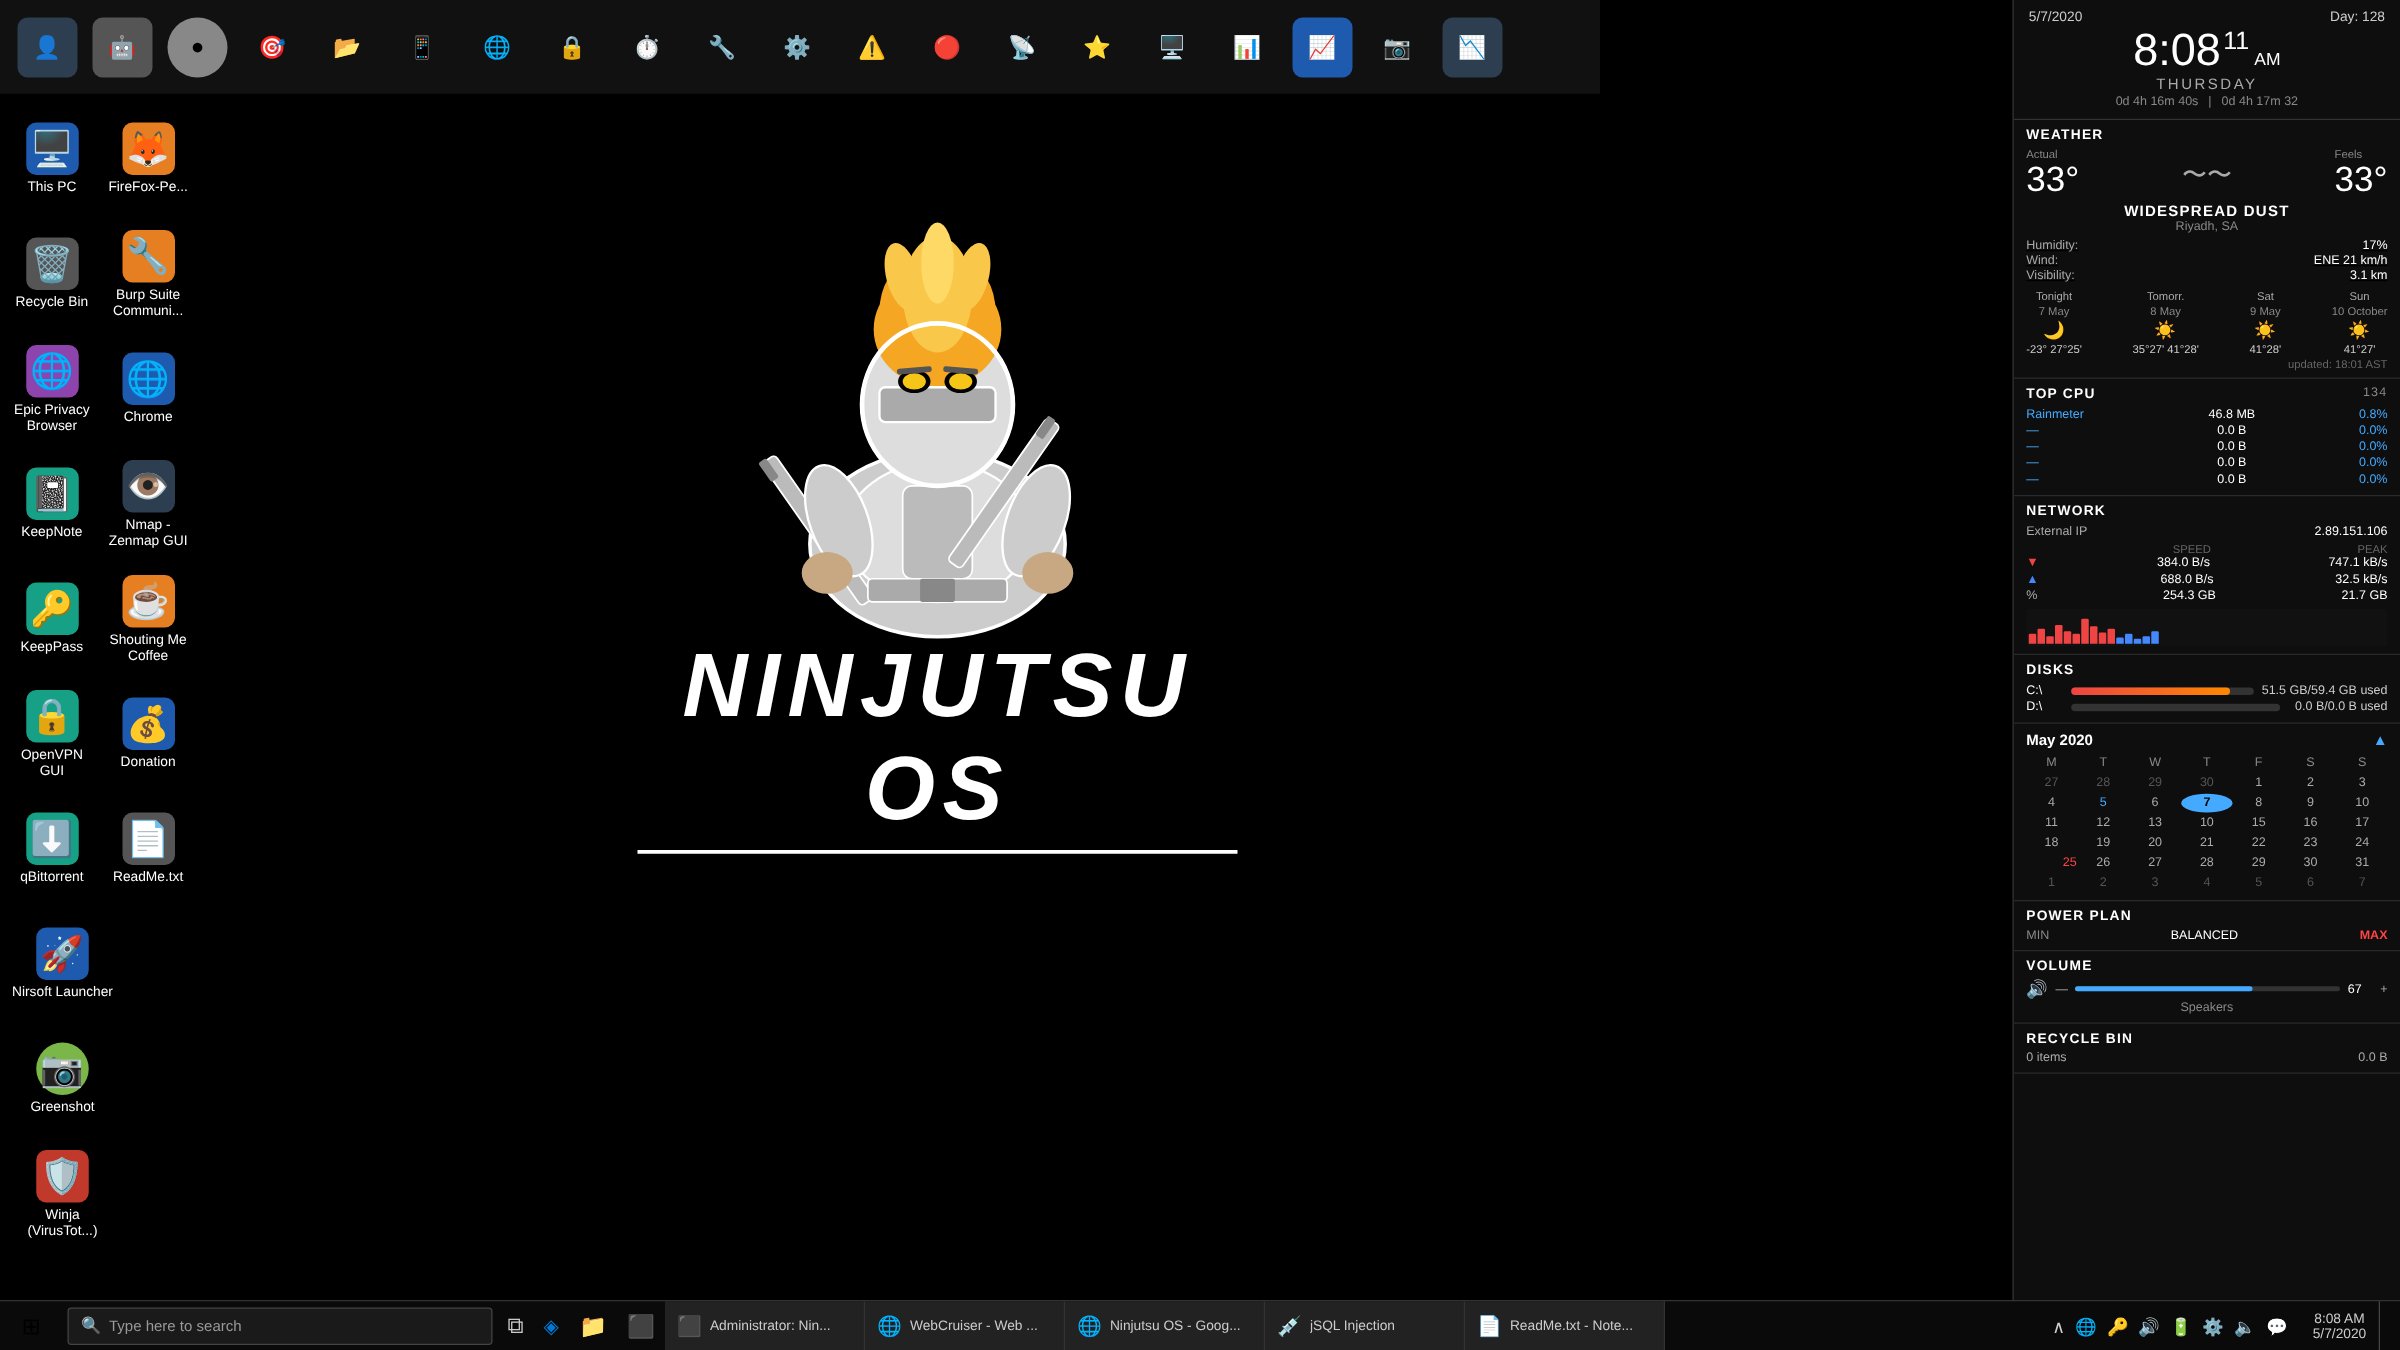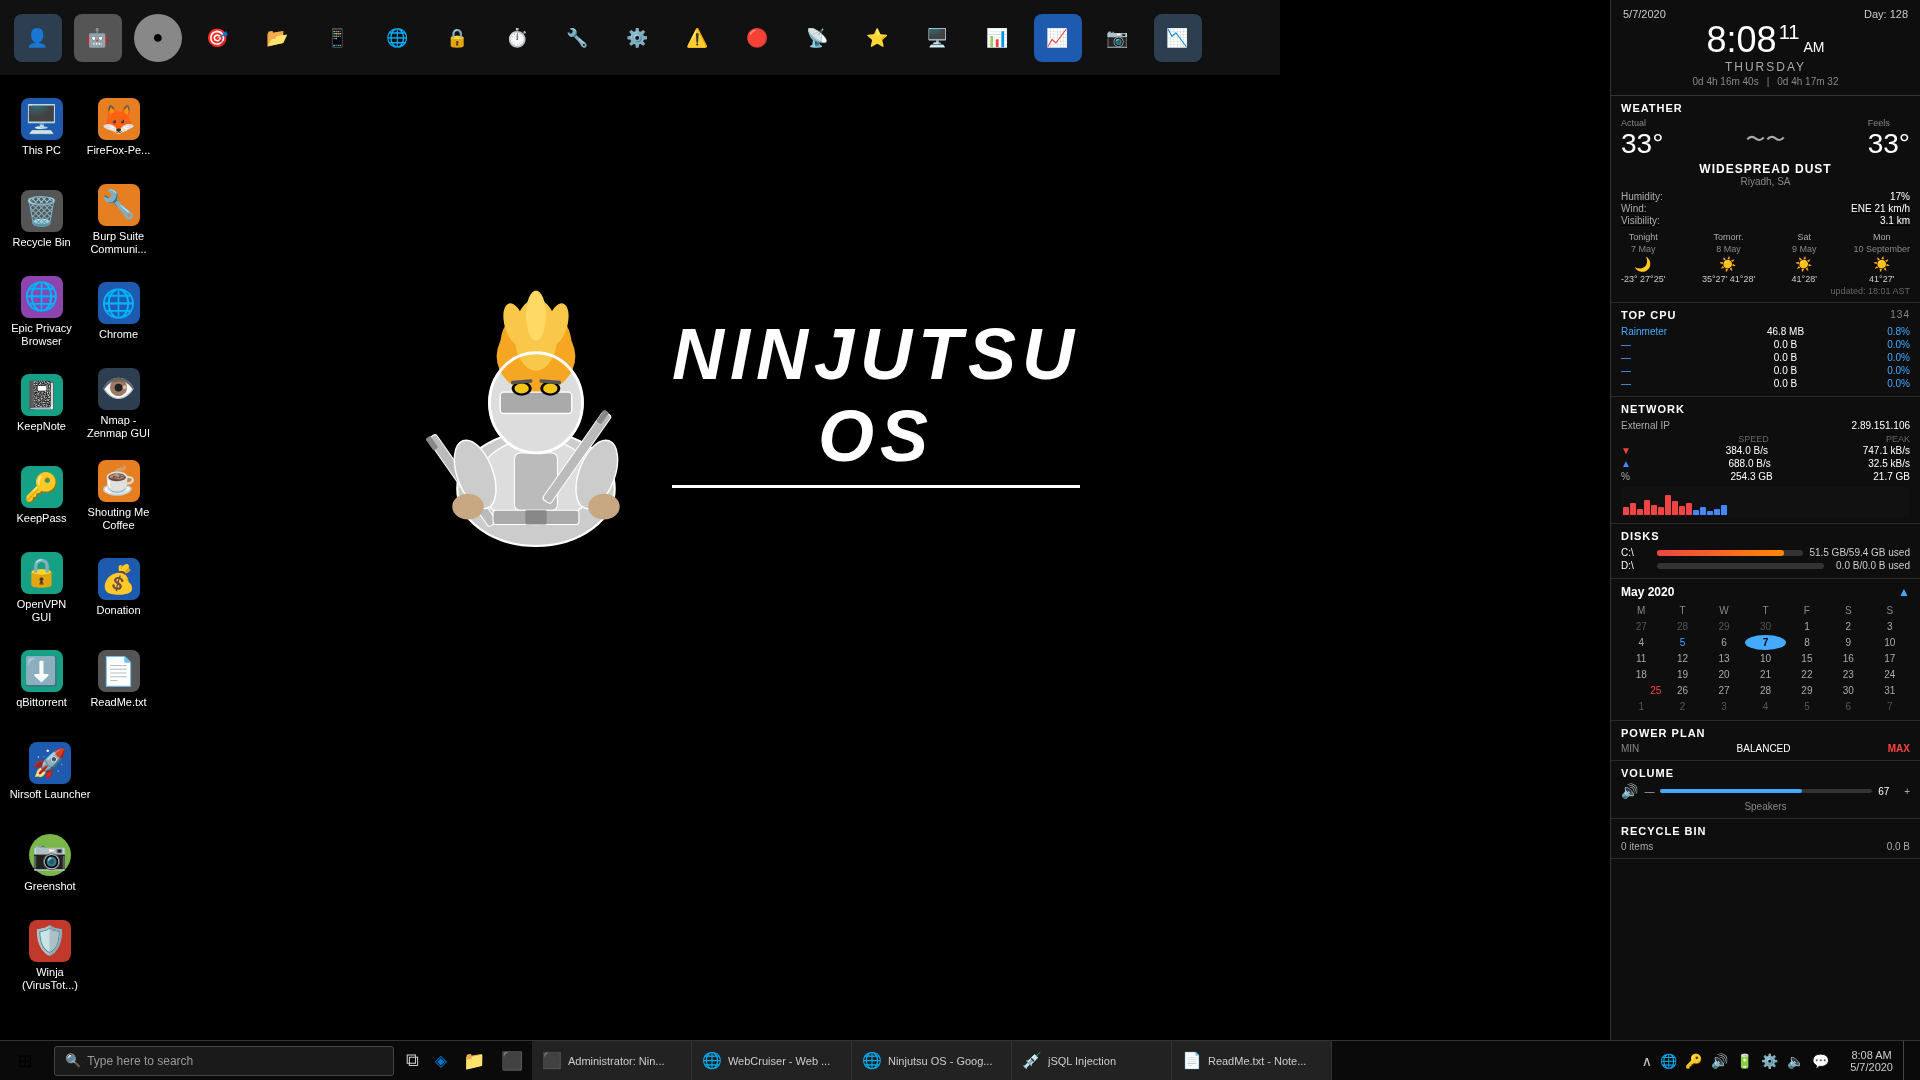--- a/index.html
+++ b/index.html
@@ -96,25 +96,25 @@
       text-shadow: 1px 1px 2px #000;
       line-height: 1.2;
       word-break: break-word;
       max-width: 85px;
     }
 
     
     .center-logo {
       position: absolute;
       top: 110px;
-      left: 400px;
+      left: 410px;
       width: 680px;
       height: 600px;
       display: flex;
-      flex-direction: row;
+      flex-direction: column;
       align-items: center;
       justify-content: center;
       z-index: 5;
     }
     .logo-text {
       color: #fff;
       font-size: 72px;
       font-weight: 900;
       letter-spacing: 6px;
       text-align: center;
@@ -778,22 +778,22 @@
           <div class="forecast-icon">☀️</div>
           <div class="forecast-range">35°27' 41°28'</div>
         </div>
         <div class="forecast-item">
           <div class="forecast-day">Sat</div>
           <div class="forecast-date">9 May</div>
           <div class="forecast-icon">☀️</div>
           <div class="forecast-range">41°28'</div>
         </div>
         <div class="forecast-item">
-          <div class="forecast-day">Mon</div>
-          <div class="forecast-date">10 September</div>
+          <div class="forecast-day">Sun</div>
+          <div class="forecast-date">10 October</div>
           <div class="forecast-icon">☀️</div>
           <div class="forecast-range">41°27'</div>
         </div>
       </div>
       <div class="weather-updated">updated: 18:01 AST</div>
     </div>
 
     <div class="panel-section">
       <div class="panel-section-title">
         <span>TOP CPU</span>

